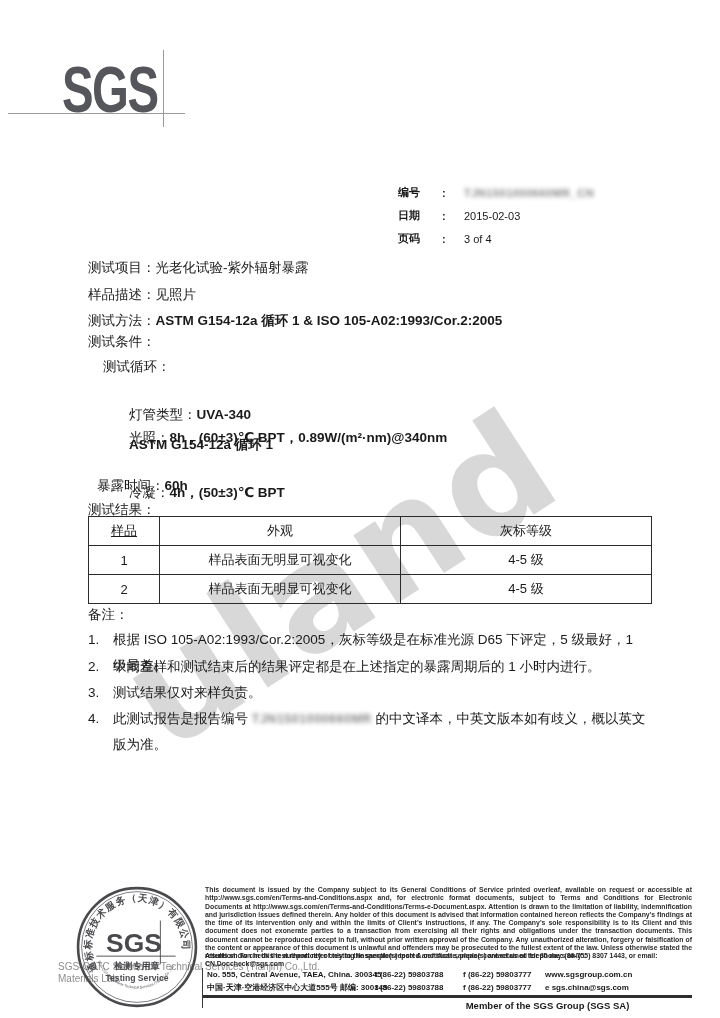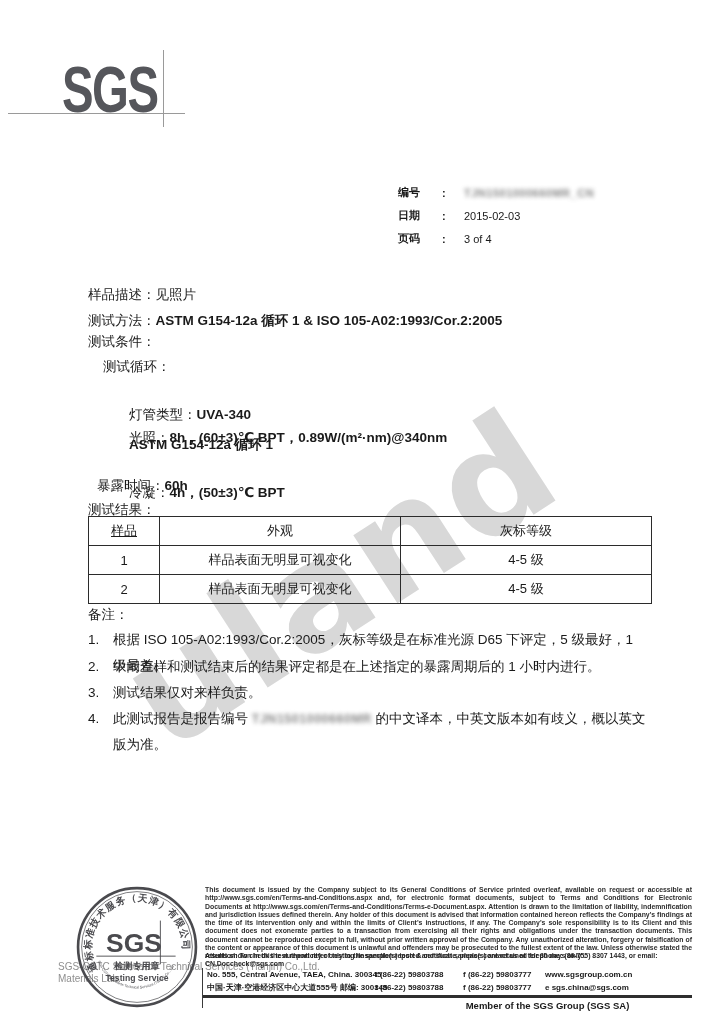--- a/index.html
+++ b/index.html
@@ -109,20 +109,23 @@
       <span class="meta-colon">:</span>
       <span class="meta-value">2015-02-03</span>
     </div>
     <div class="meta-row">
       <span class="meta-label">页码</span>
       <span class="meta-colon">:</span>
       <span class="meta-value">3 of 4</span>
     </div>
   </div>
 
+  <div class="line f-item">
+    <span>测试项目：</span><span>光老化试验-紫外辐射暴露</span>
+  </div>
   <div class="line f-sample">
     <span>样品描述：</span><span>见照片</span>
   </div>
   <div class="line f-method">
     <span>测试方法：</span><span class="val-b">ASTM G154-12a 循环 1 &amp; ISO 105-A02:1993/Cor.2:2005</span>
   </div>
   <div class="line f-cond">测试条件：</div>
 
   <div class="line c-cycle">测试循环：</div>
   <div class="line c-cyclev val-b">ASTM G154-12a 循环 1</div>

